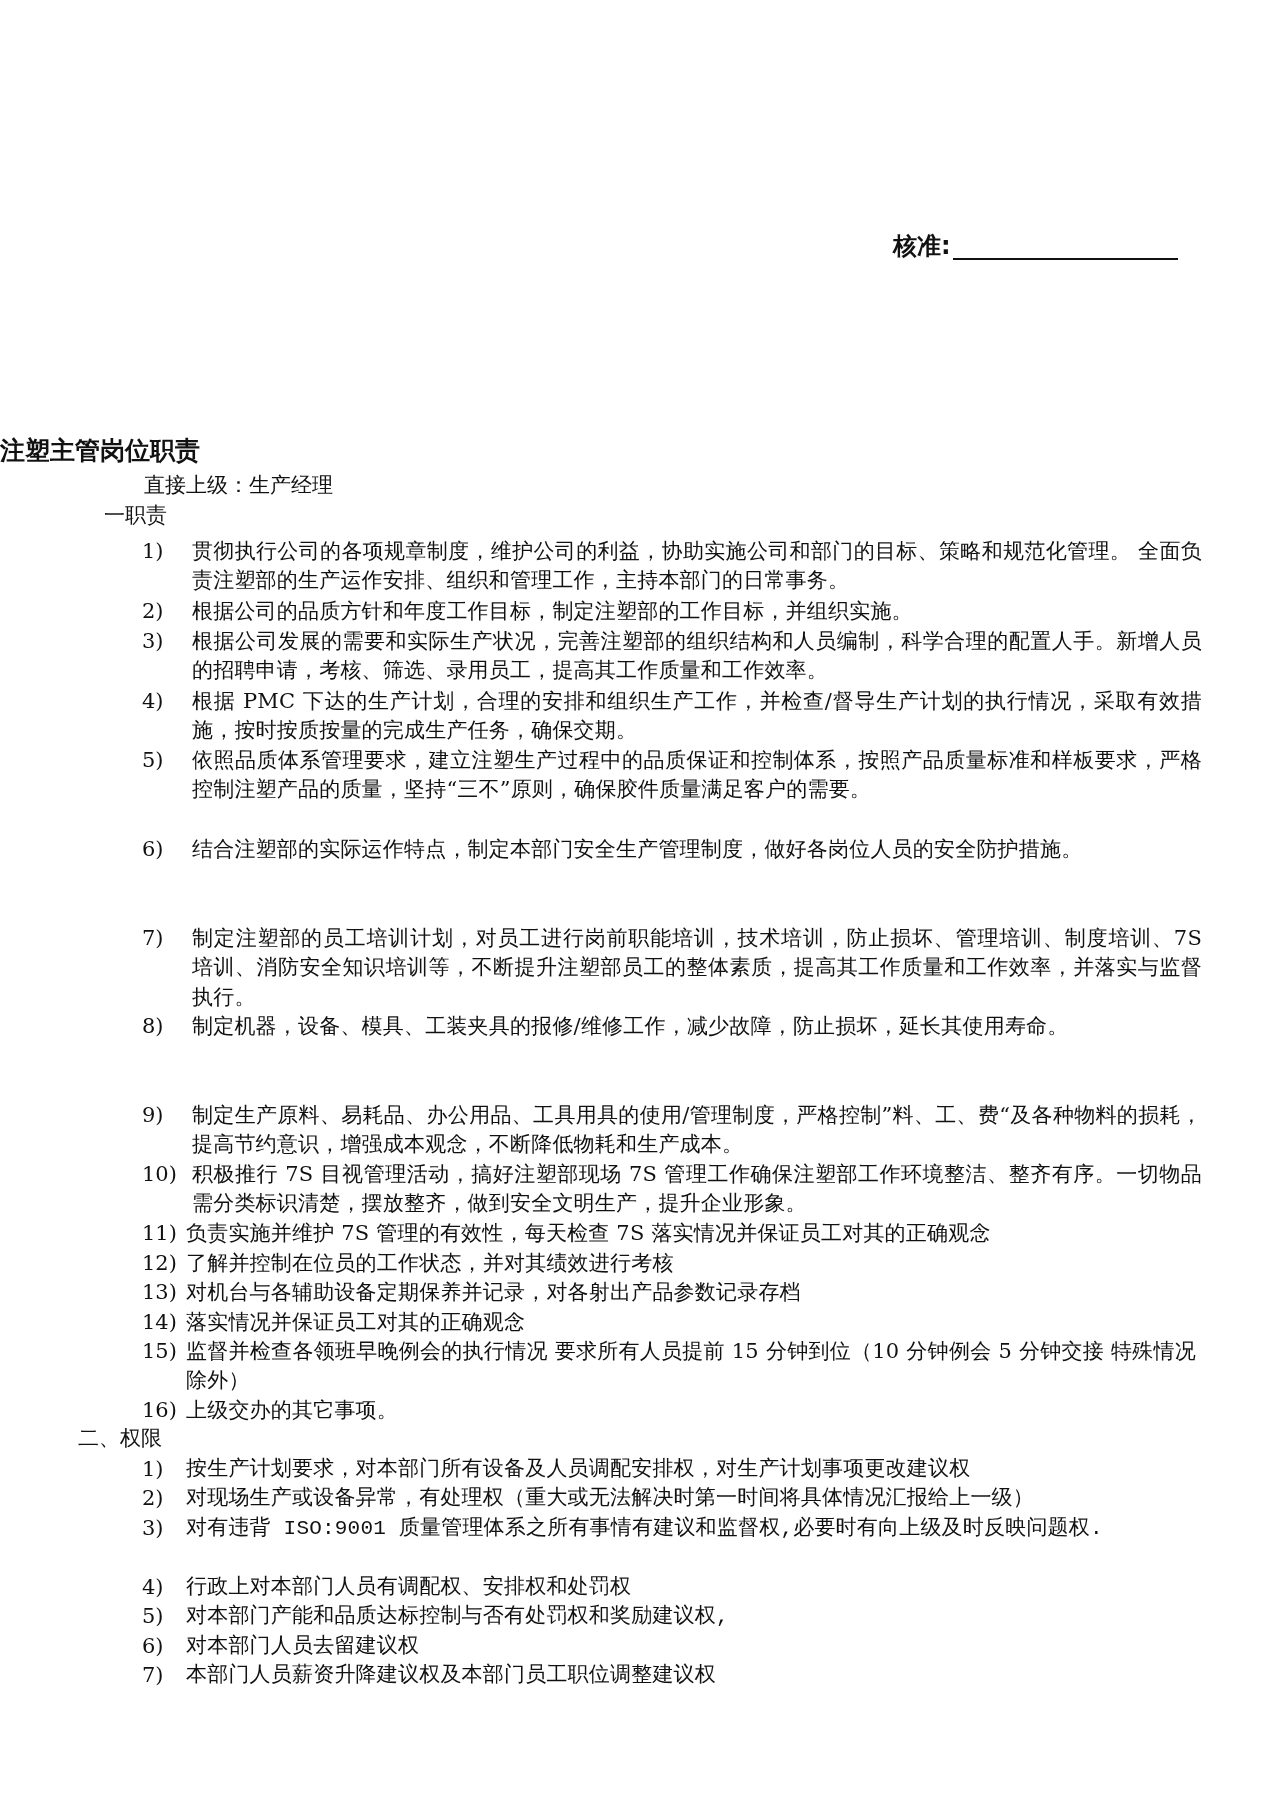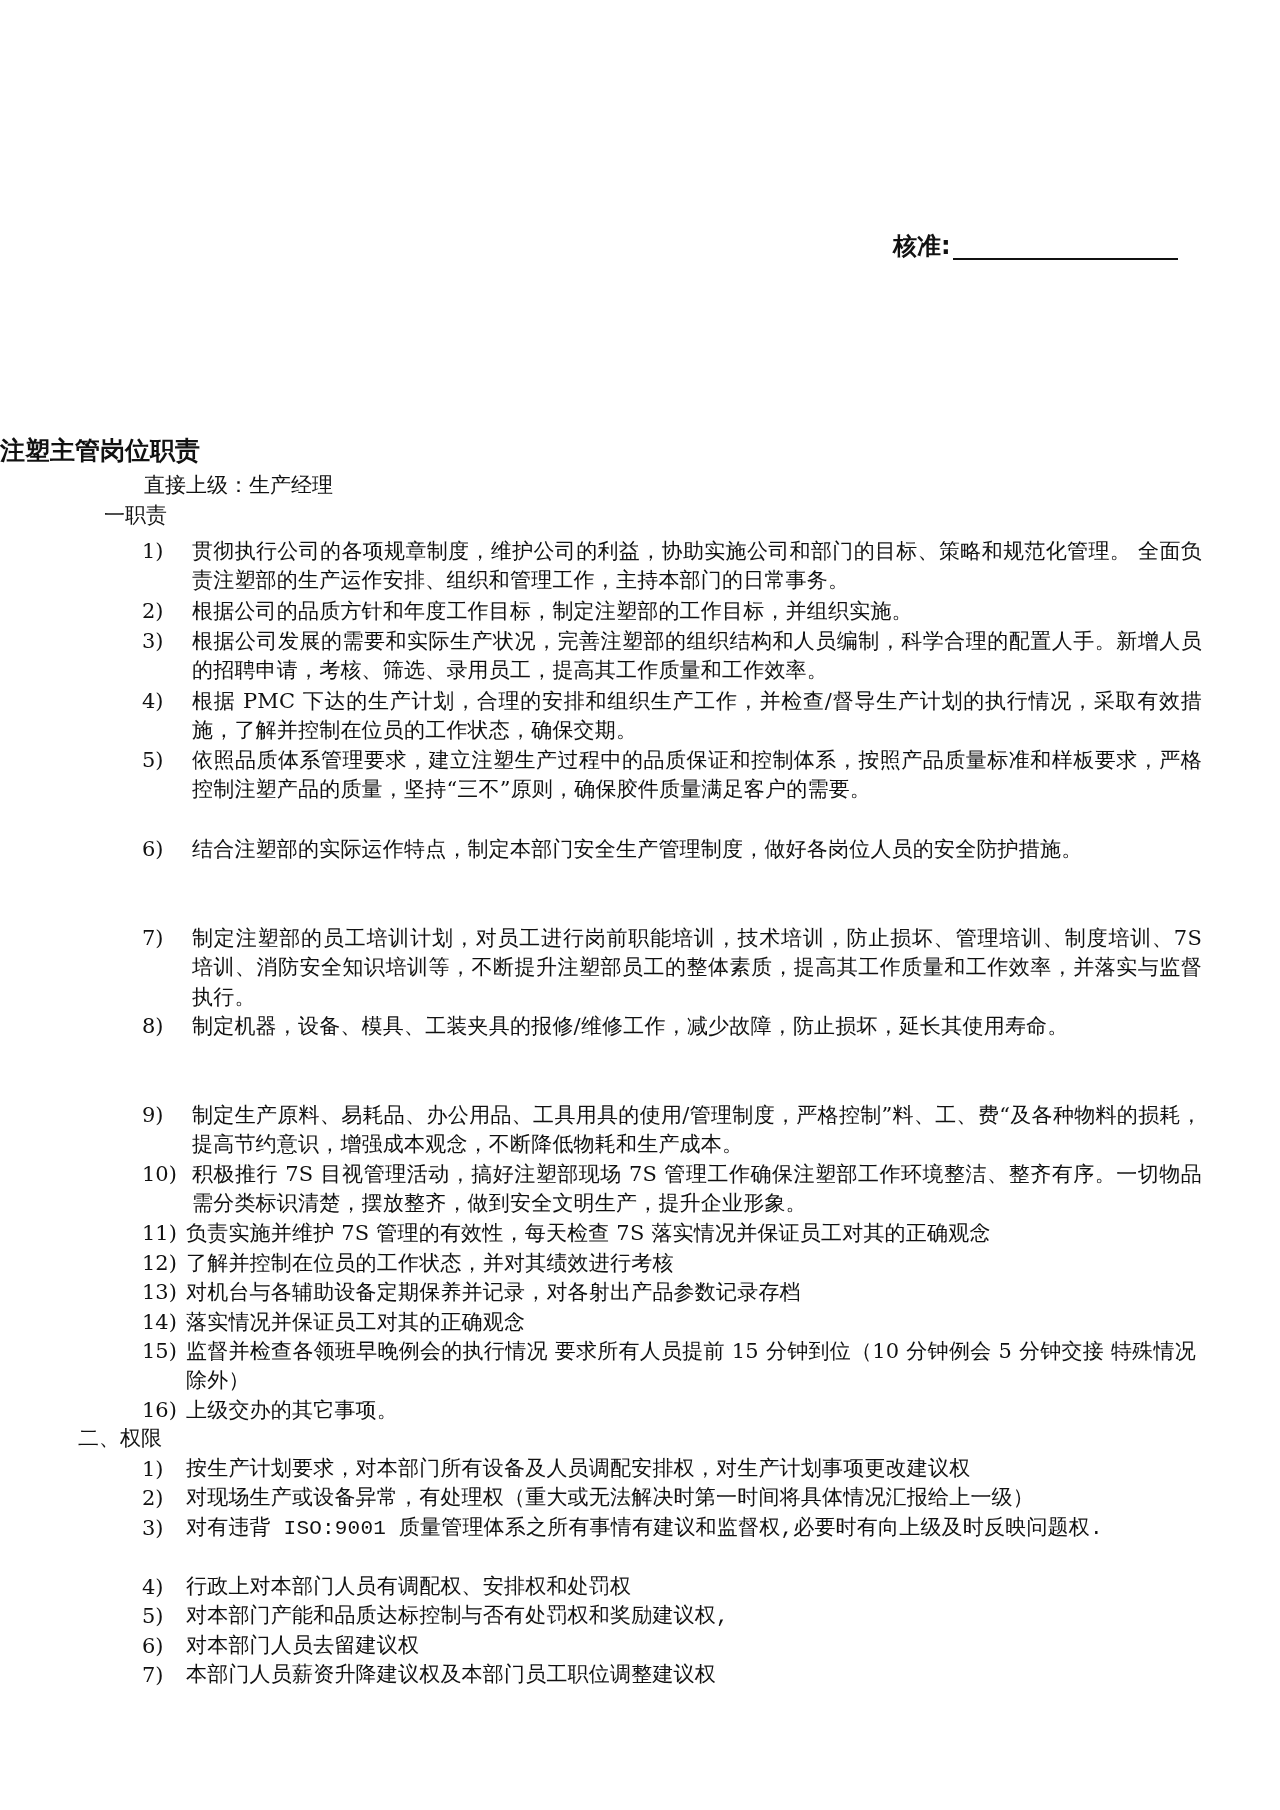--- a/index.html
+++ b/index.html
@@ -58,21 +58,21 @@
   <div class="item" style="top:126px;">
     <span class="num">2)</span>
     <span class="txt">根据公司的品质方针和年度工作目标，制定注塑部的工作目标，并组织实施。</span>
   </div>
   <div class="item" style="top:156px;">
     <span class="num">3)</span>
     <span class="txt">根据公司发展的需要和实际生产状况，完善注塑部的组织结构和人员编制，科学合理的配置人手。新增人员的招聘申请，考核、筛选、录用员工，提高其工作质量和工作效率。</span>
   </div>
   <div class="item" style="top:216px;">
     <span class="num">4)</span>
-    <span class="txt">根据 PMC 下达的生产计划，合理的安排和组织生产工作，并检查/督导生产计划的执行情况，采取有效措施，了解并控制在位员的工作状态，确保交期。</span>
+    <span class="txt">根据 PMC 下达的生产计划，合理的安排和组织生产工作，并检查/督导生产计划的执行情况，采取有效措施，按时按质按量的完成生产任务，确保交期。</span>
   </div>
   <div class="item" style="top:275px;">
     <span class="num">5)</span>
     <span class="txt">依照品质体系管理要求，建立注塑生产过程中的品质保证和控制体系，按照产品质量标准和样板要求，严格控制注塑产品的质量，坚持“三不”原则，确保胶件质量满足客户的需要。</span>
   </div>
   <div class="item" style="top:364px;">
     <span class="num">6)</span>
     <span class="txt">结合注塑部的实际运作特点，制定本部门安全生产管理制度，做好各岗位人员的安全防护措施。</span>
   </div>
   <div class="item" style="top:453px;">

